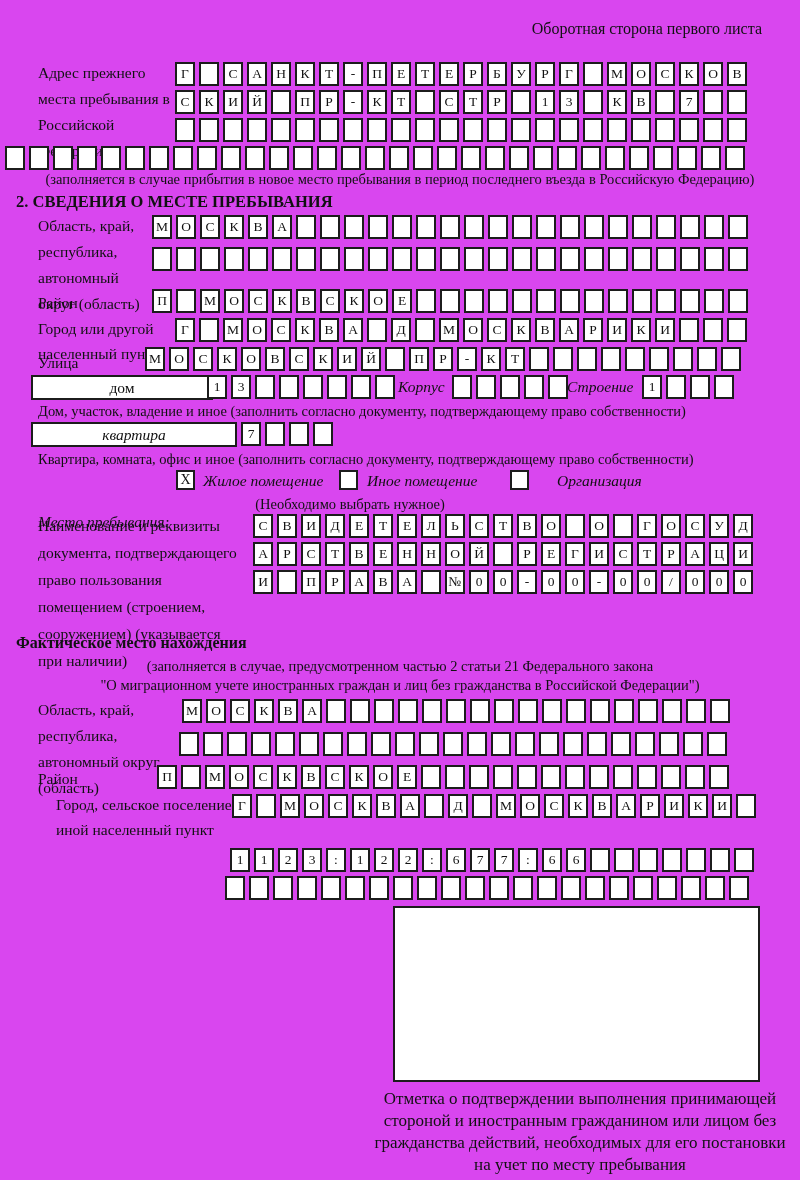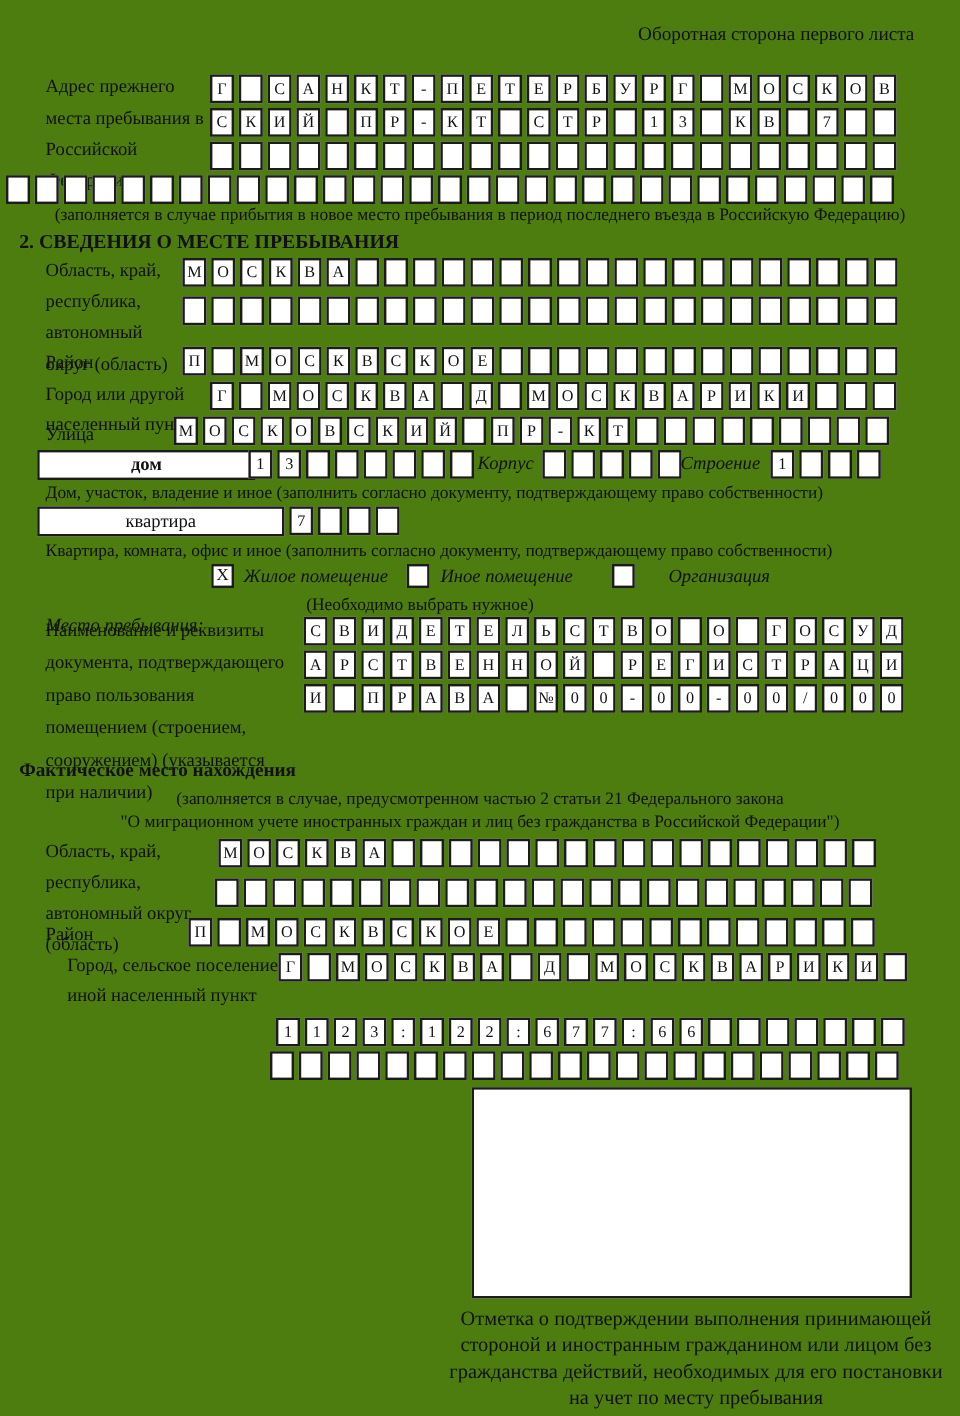--- a/index.html
+++ b/index.html
@@ -1,17 +1,17 @@
 <!DOCTYPE html>
 <html><head>
 <meta charset="utf-8">
 <style>
   html,body{margin:0;padding:0;background:#ffffff;}
   body{width:800px;height:1180px;font-family:"Liberation Serif","DejaVu Serif",serif;color:#111;}
-  #form-page{position:relative;width:800px;height:1180px;background:#4d7c0f;overflow:hidden;}
+  #form-page{position:relative;width:800px;height:1180px;background:#d946ef;overflow:hidden;}
 
   .abs{position:absolute;}
   .lbl{font-size:15.5px;line-height:26px;color:#111;}
   .cap{font-size:14.5px;color:#111;}
   .heading{font-weight:bold;font-size:16.5px;width:100%;padding-left:16px;}
   .center{text-align:center;}
 
   .cellrow{display:flex;gap:4px;}
   .cell{width:20px;height:24px;flex:0 0 20px;border:2px solid #1c1c1c;box-sizing:border-box;
         display:flex;align-items:center;justify-content:center;
@@ -285,21 +285,21 @@
       <span class="cell"></span>
       <span class="cell"></span>
       <span class="cell"></span>
       <span class="cell"></span>
       <span class="cell"></span>
       <span class="cell"></span>
       <span class="cell"></span>
       <span class="cell"></span>
     </div>
 
-  <div class="abs labelbox" style="left:31px;top:375px;width:182px;font-weight:bold;">дом</div>
+  <div class="abs labelbox" style="left:31px;top:375px;width:182px;">дом</div>
   <div class="abs cellrow" style="left:207px;top:375px;">
       <span class="cell">1</span>
       <span class="cell">3</span>
       <span class="cell"></span>
       <span class="cell"></span>
       <span class="cell"></span>
       <span class="cell"></span>
       <span class="cell"></span>
       <span class="cell"></span>
     </div>
@@ -313,21 +313,21 @@
     </div>
   <div class="abs inline-lbl" style="left:567px;top:378px;">Строение</div>
   <div class="abs cellrow" style="left:642px;top:375px;">
       <span class="cell">1</span>
       <span class="cell"></span>
       <span class="cell"></span>
       <span class="cell"></span>
     </div>
   <div class="abs cap" style="left:38px;top:403px;">Дом, участок, владение и иное (заполнить согласно документу, подтверждающему право собственности)</div>
 
-  <div class="abs labelbox" style="left:31px;top:422px;width:206px;">квартира</div>
+  <div class="abs labelbox" style="left:31px;top:422px;width:206px;font-style:italic;">квартира</div>
   <div class="abs cellrow" style="left:241px;top:422px;">
       <span class="cell">7</span>
       <span class="cell"></span>
       <span class="cell"></span>
       <span class="cell"></span>
     </div>
   <div class="abs cap" style="left:38px;top:451px;">Квартира, комната, офис и иное (заполнить согласно документу, подтверждающему право собственности)</div>
 
   <div class="abs inline-lbl" style="left:38px;top:472px;margin-top:41px;">Место пребывания:</div>
   <span class="abs checkbox" style="left:176px;top:470px;">X</span>

